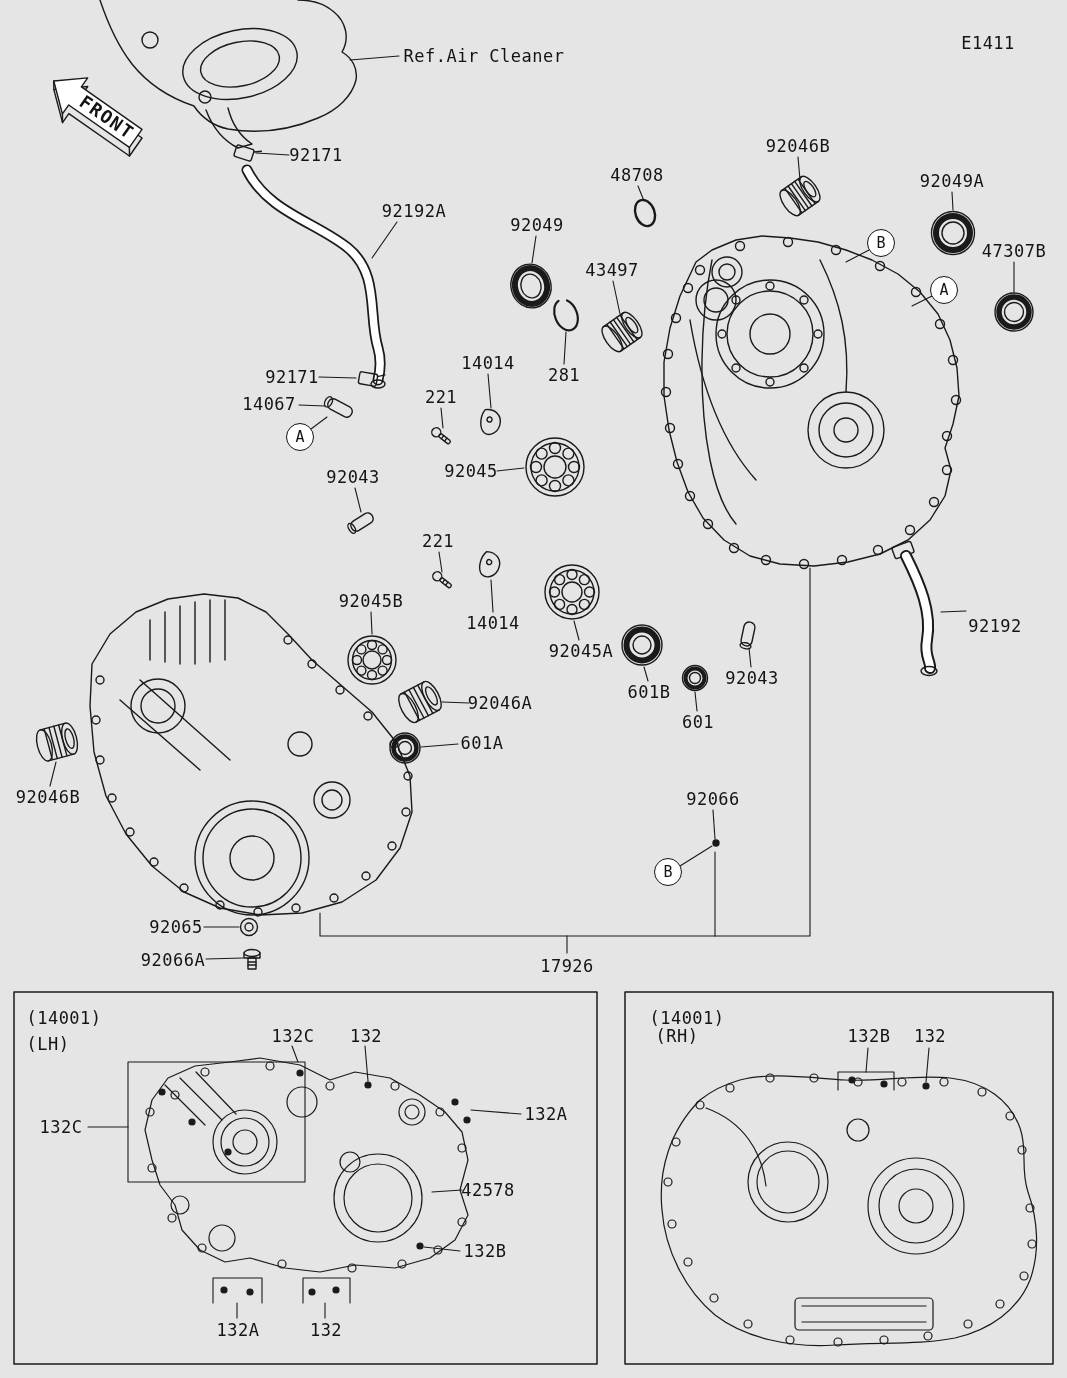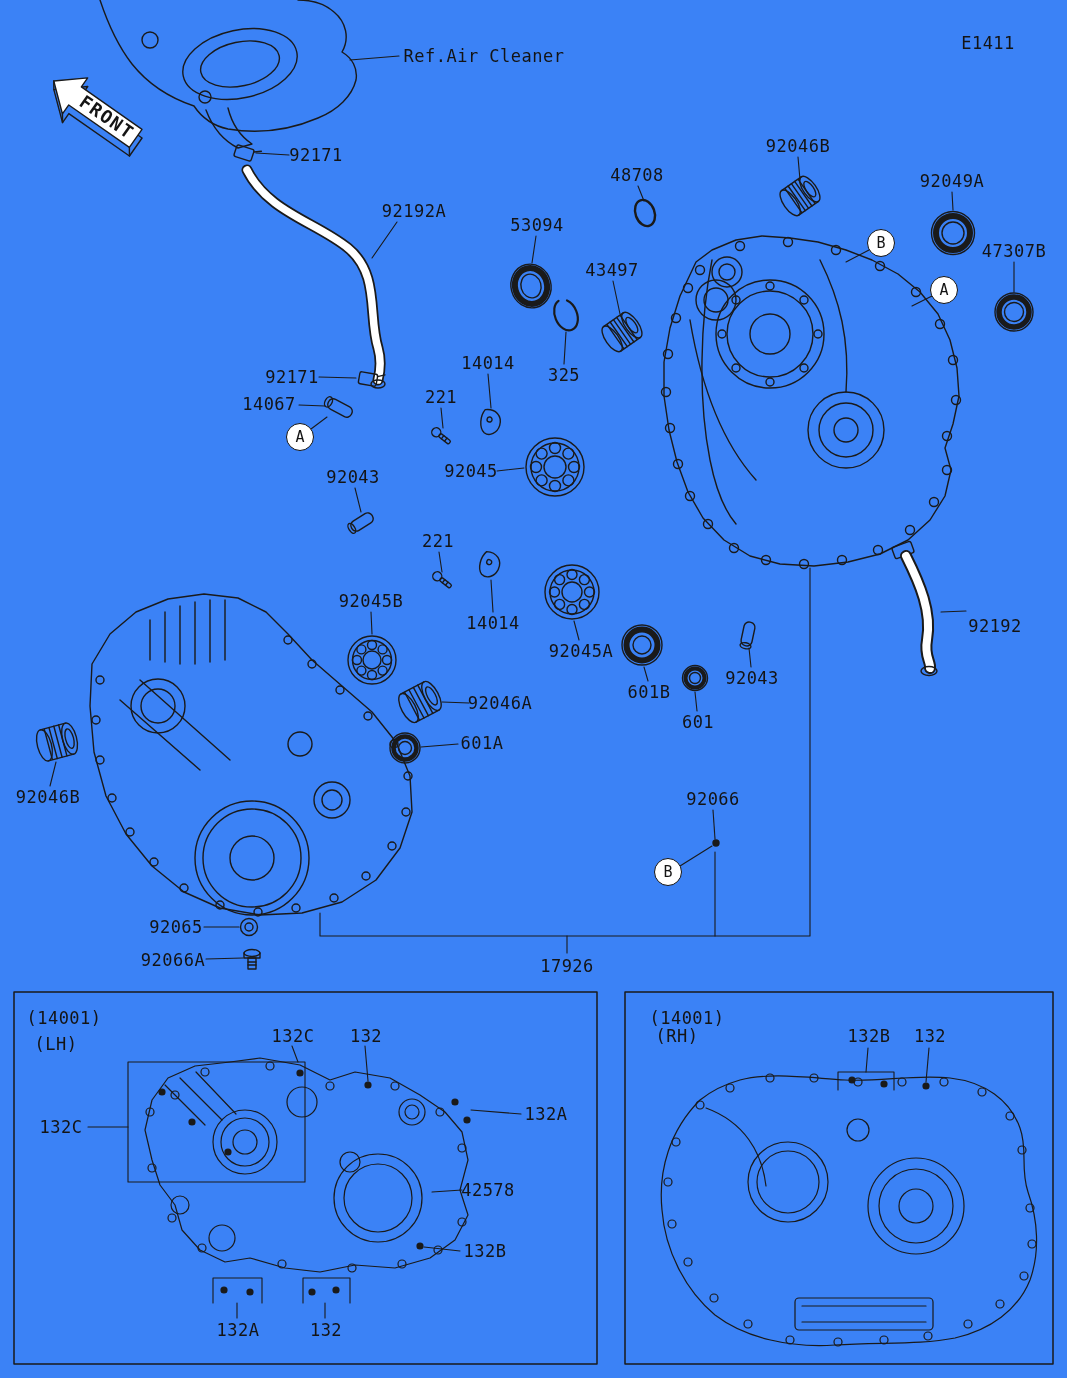--- a/index.html
+++ b/index.html
@@ -1,17 +1,17 @@
 <!DOCTYPE html>
 <html><head>
 <meta charset="utf-8">
 <style>
   html,body{margin:0;padding:0;background:#fff;}
   .canvas{
-    position:relative;width:1067px;height:1378px;background:#3b82f6;
+    position:relative;width:1067px;height:1378px;background:#e5e5e5;
     font-family:"DejaVu Sans Mono","Liberation Mono",monospace;color:#141414;overflow:hidden;
   }
   .canvas svg{position:absolute;left:0;top:0;}
   .lbl{
     position:absolute;transform:translate(-50%,-50%);
     font-size:17px;line-height:1;white-space:nowrap;letter-spacing:.5px;
   }
   .refc{
     position:absolute;width:26px;height:26px;border:1.6px solid #141414;border-radius:50%;
     display:flex;align-items:center;justify-content:center;font-size:15px;
@@ -490,27 +490,27 @@
 
 </g>
 </svg>
 
 <span class="lbl" style="left:988px;top:43px">E1411</span>
 <span class="lbl" style="left:484px;top:56px">Ref.Air Cleaner</span>
 <span class="front" style="left:107px;top:117px">FRONT</span>
 
 <span class="lbl" style="left:316px;top:155px">92171</span>
 <span class="lbl" style="left:414px;top:211px">92192A</span>
-<span class="lbl" style="left:537px;top:225px">53094</span>
+<span class="lbl" style="left:537px;top:225px">92049</span>
 <span class="lbl" style="left:637px;top:175px">48708</span>
 <span class="lbl" style="left:798px;top:146px">92046B</span>
 <span class="lbl" style="left:952px;top:181px">92049A</span>
 <span class="lbl" style="left:1014px;top:251px">47307B</span>
 <span class="lbl" style="left:612px;top:270px">43497</span>
-<span class="lbl" style="left:564px;top:375px">325</span>
+<span class="lbl" style="left:564px;top:375px">281</span>
 <span class="lbl" style="left:488px;top:363px">14014</span>
 <span class="lbl" style="left:441px;top:397px">221</span>
 <span class="lbl" style="left:292px;top:377px">92171</span>
 <span class="lbl" style="left:269px;top:404px">14067</span>
 <span class="lbl" style="left:471px;top:471px">92045</span>
 <span class="lbl" style="left:353px;top:477px">92043</span>
 <span class="lbl" style="left:438px;top:541px">221</span>
 <span class="lbl" style="left:493px;top:623px">14014</span>
 <span class="lbl" style="left:371px;top:601px">92045B</span>
 <span class="lbl" style="left:581px;top:651px">92045A</span>
@@ -525,21 +525,21 @@
 <span class="lbl" style="left:176px;top:927px">92065</span>
 <span class="lbl" style="left:173px;top:960px">92066A</span>
 <span class="lbl" style="left:567px;top:966px">17926</span>
 
 <span class="refc" style="left:300px;top:437px">A</span>
 <span class="refc" style="left:881px;top:243px">B</span>
 <span class="refc" style="left:944px;top:290px">A</span>
 <span class="refc" style="left:668px;top:872px">B</span>
 
 <span class="lbl" style="left:64px;top:1018px">(14001)</span>
-<span class="lbl" style="left:56px;top:1044px">(LH)</span>
+<span class="lbl" style="left:48px;top:1044px">(LH)</span>
 <span class="lbl" style="left:293px;top:1036px">132C</span>
 <span class="lbl" style="left:366px;top:1036px">132</span>
 <span class="lbl" style="left:61px;top:1127px">132C</span>
 <span class="lbl" style="left:546px;top:1114px">132A</span>
 <span class="lbl" style="left:488px;top:1190px">42578</span>
 <span class="lbl" style="left:485px;top:1251px">132B</span>
 <span class="lbl" style="left:238px;top:1330px">132A</span>
 <span class="lbl" style="left:326px;top:1330px">132</span>
 
 <span class="lbl" style="left:687px;top:1018px">(14001)</span>

